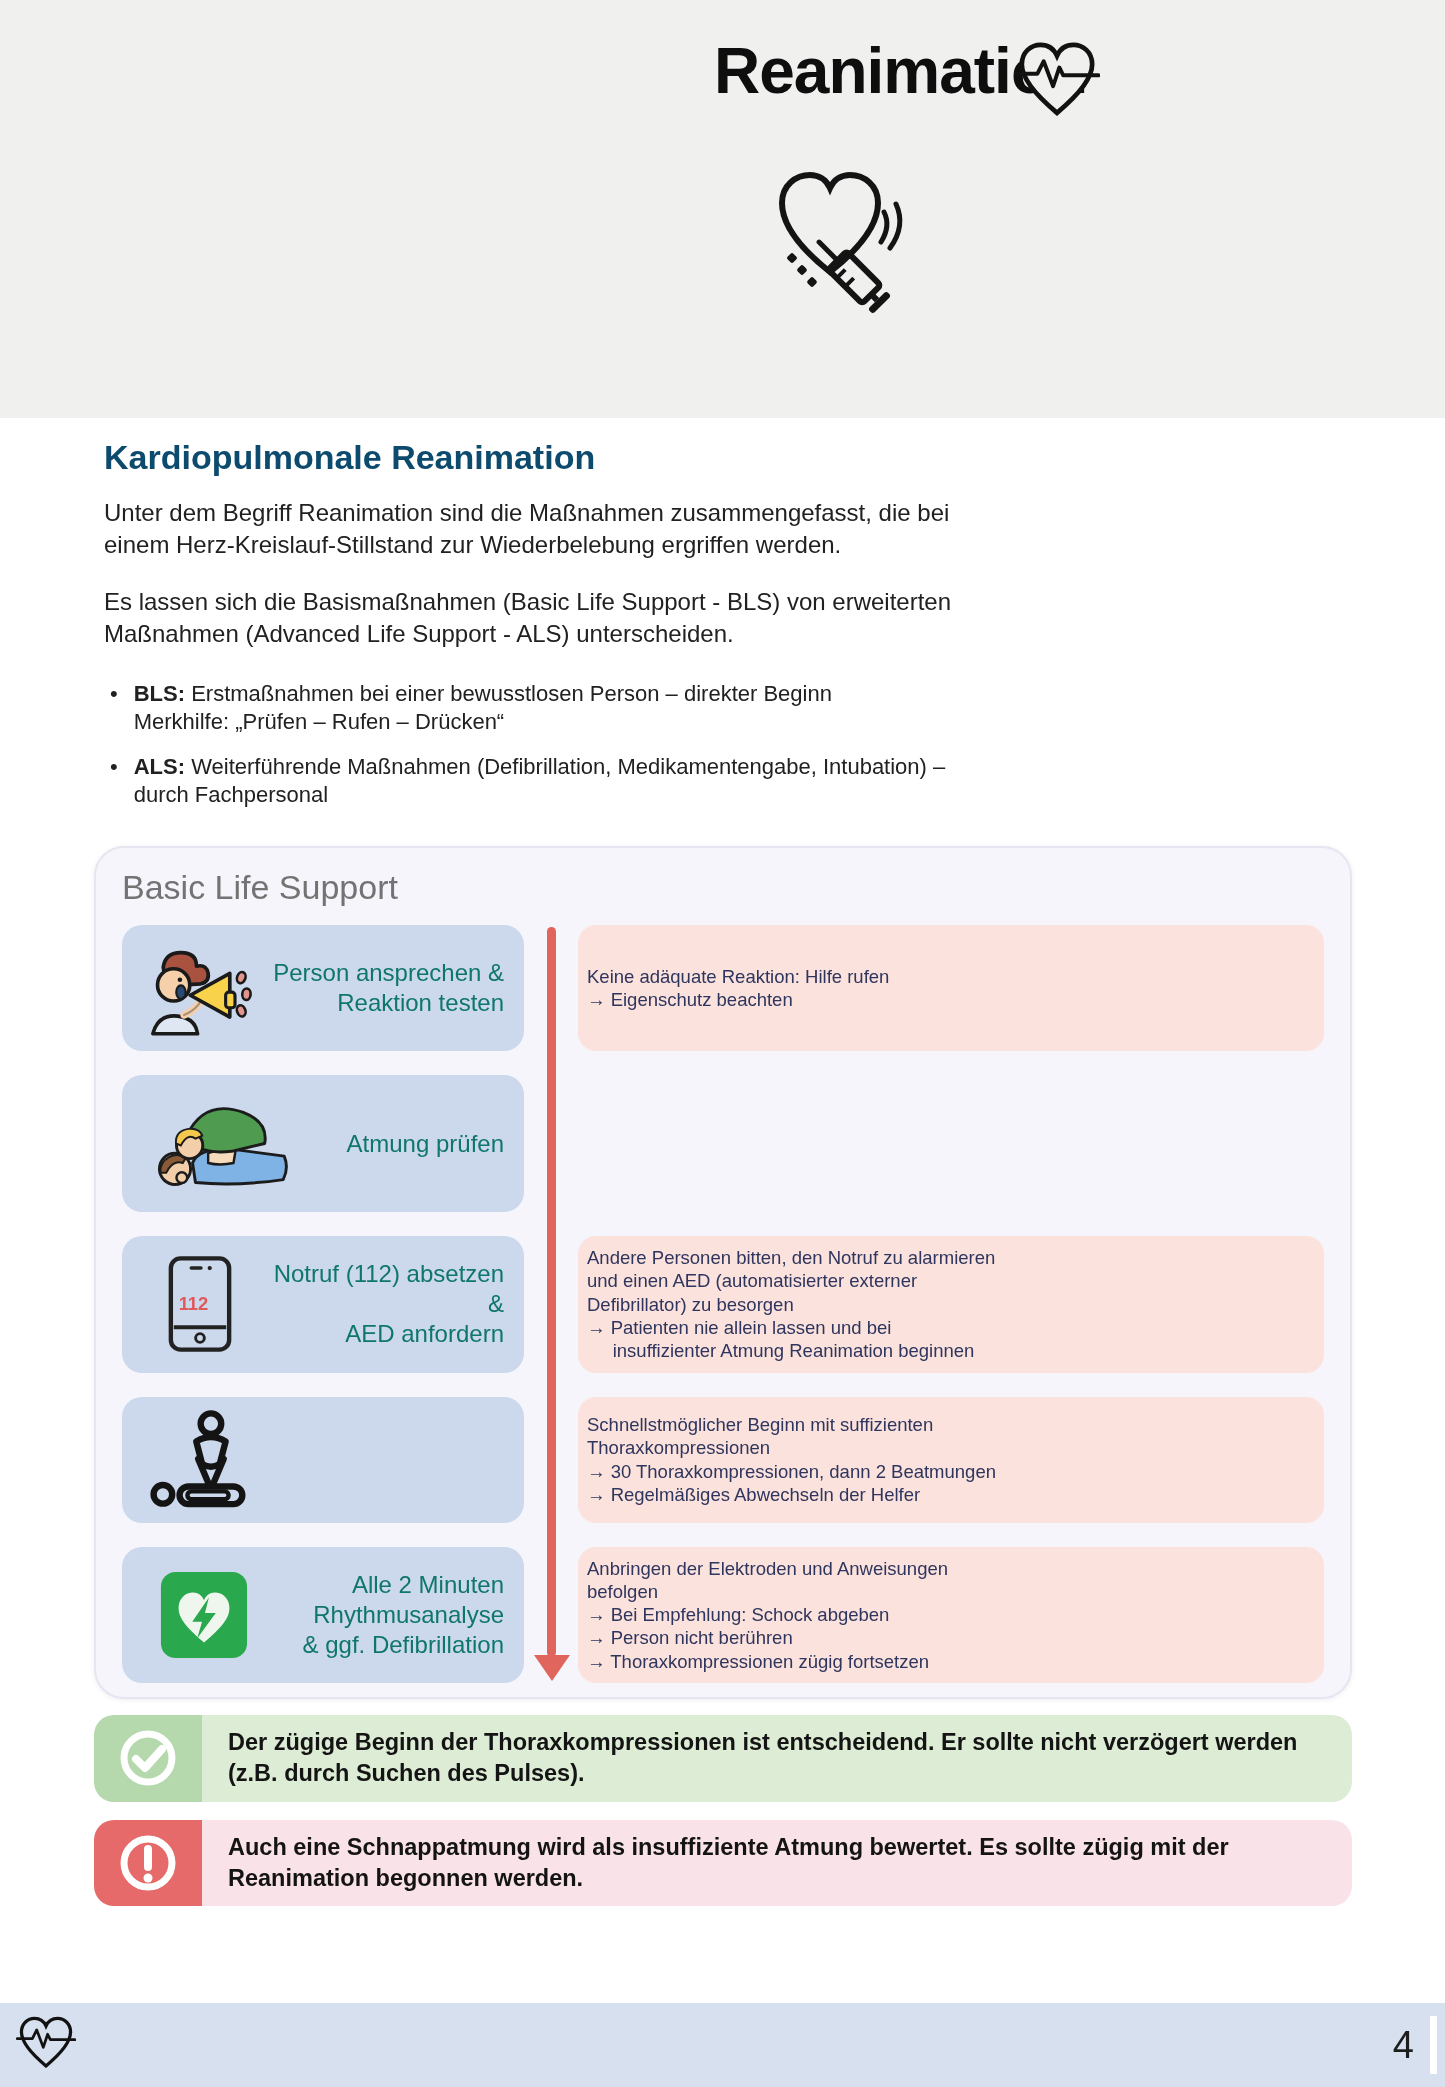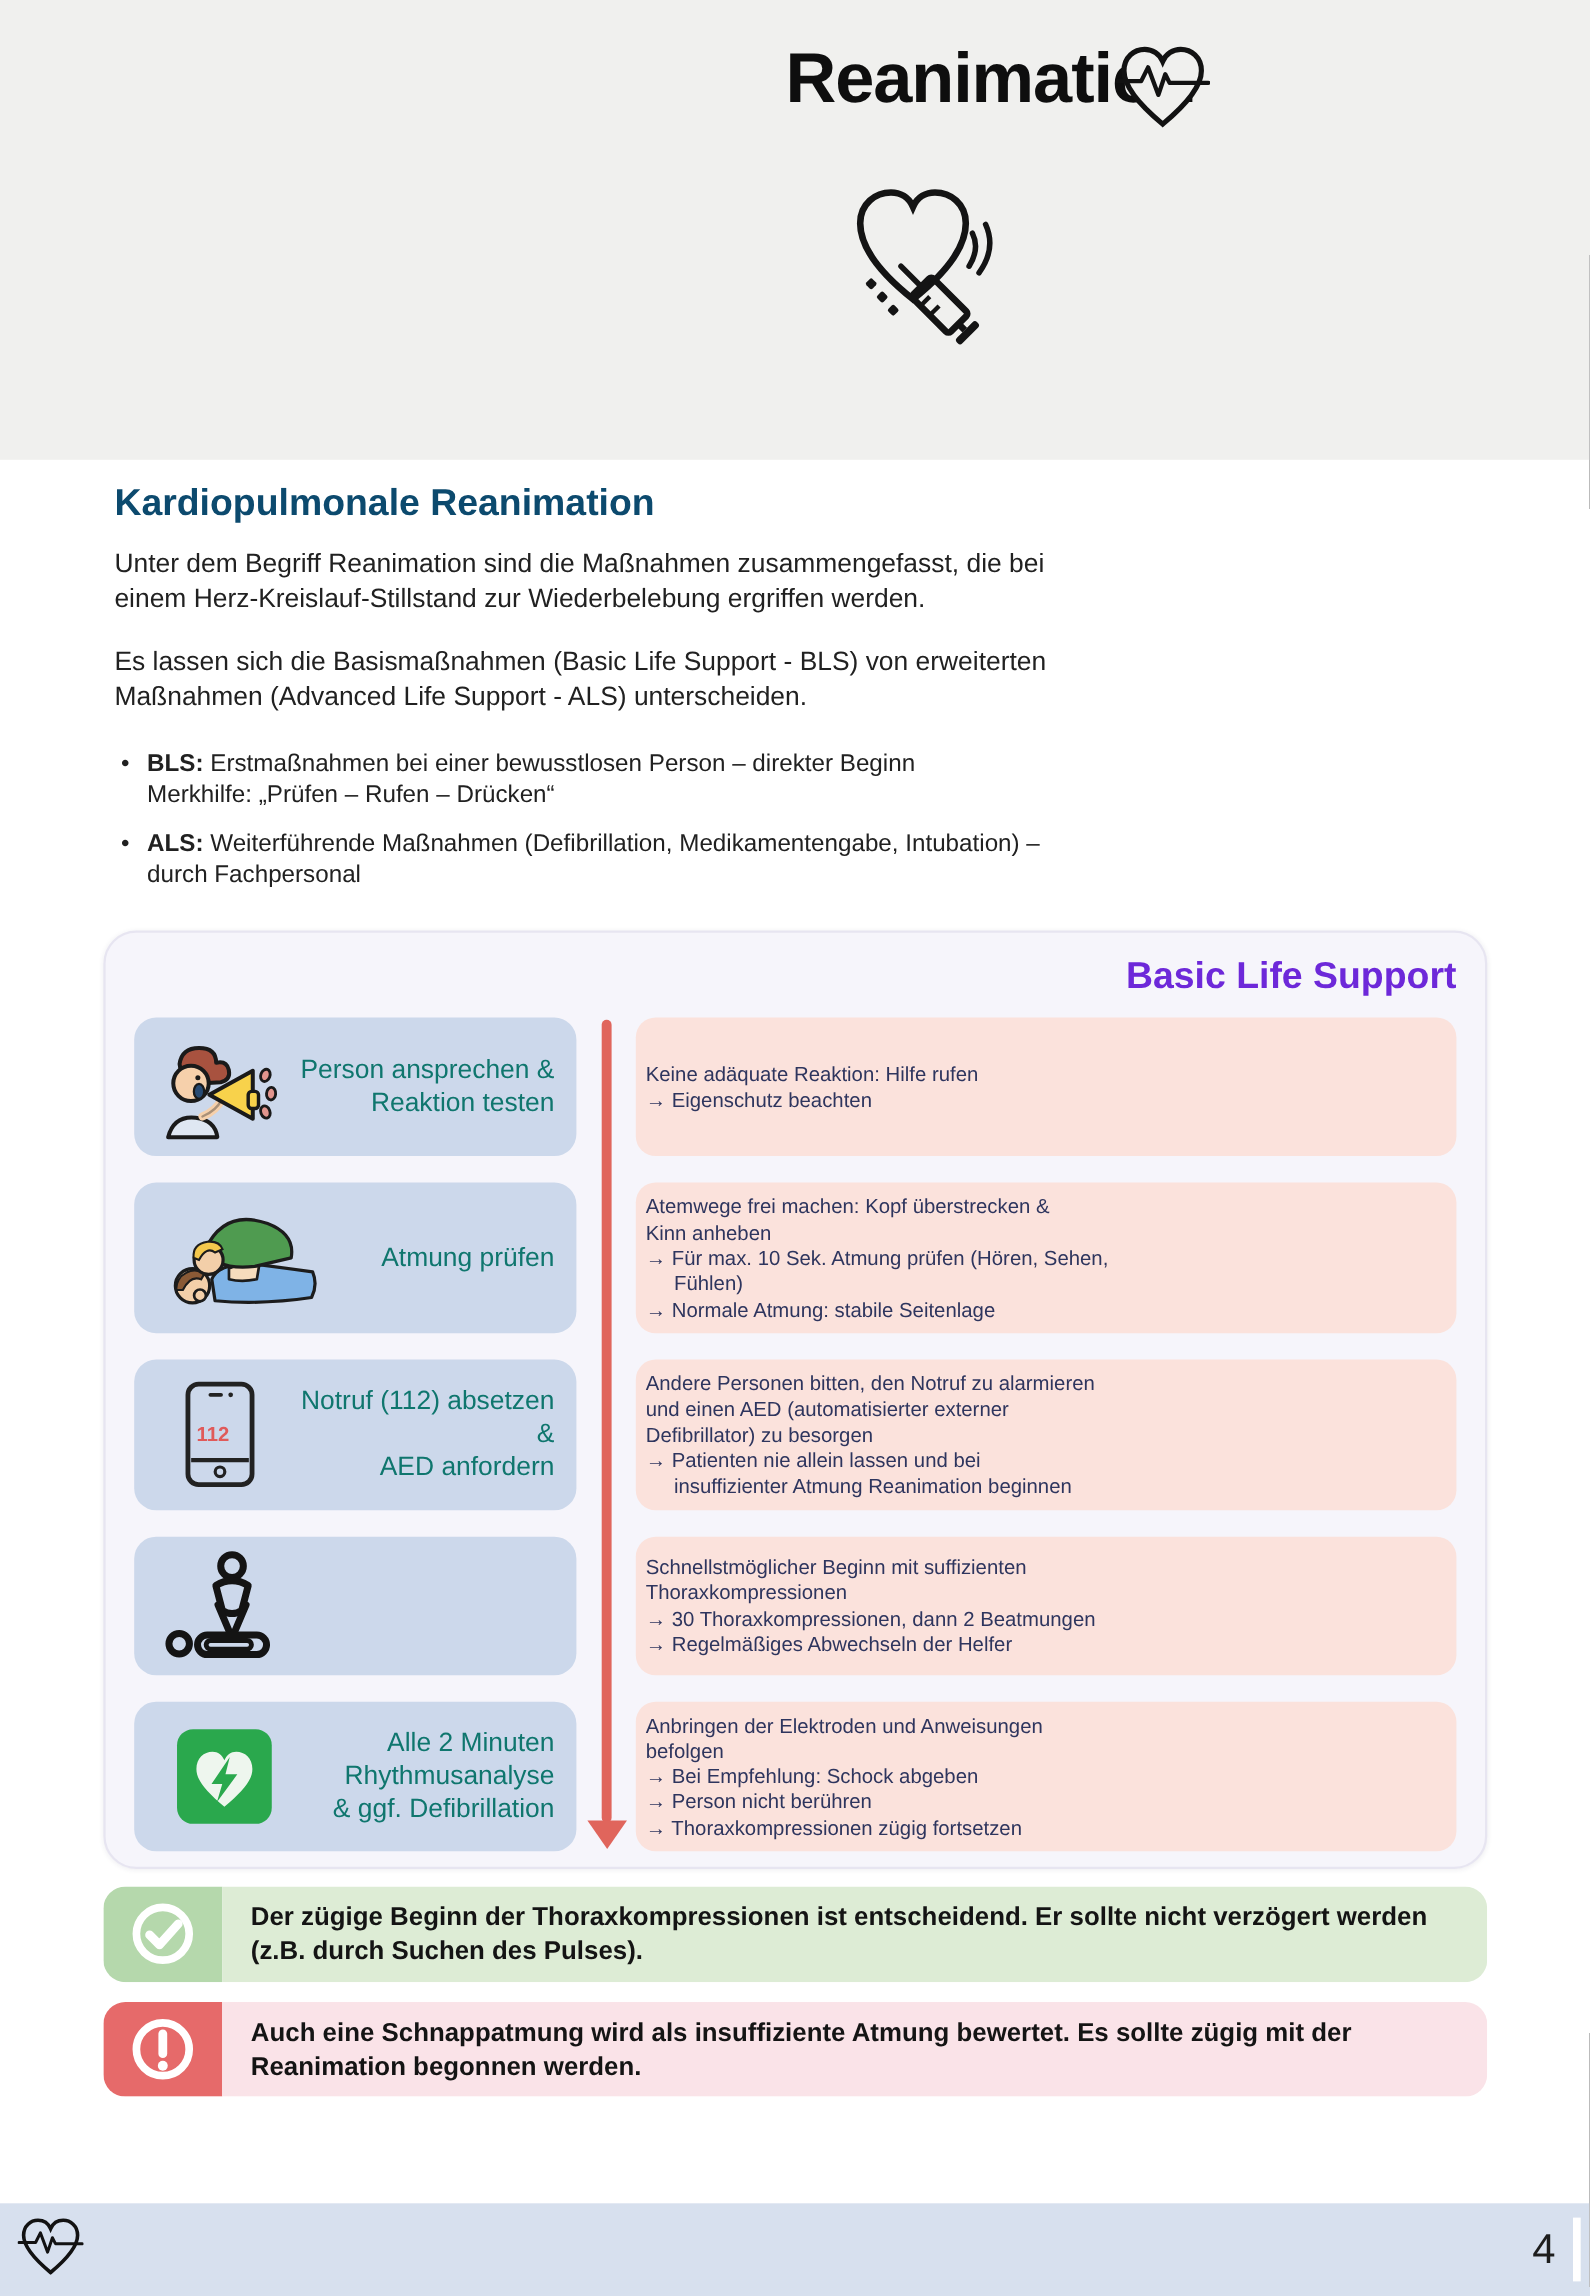--- a/index.html
+++ b/index.html
@@ -26,21 +26,21 @@
   .bullet-dot { flex:0 0 auto; font-size:22px; line-height:1.3; }
   .li-body { flex:1; }
   .bullet-term { font-weight:700; }
   .bullet-text { white-space:pre-wrap; }
   
   .bls-card {
     width:1258px; margin:36px 0 0 -10px;
     background:#f6f5fb; border:2px solid #e7e5f1; border-radius:30px;
     padding:16px 26px 14px; box-shadow:0 1px 5px rgba(40,40,80,.08);
   }
-  .bls-card-title { text-align:right; font-size:34px; font-weight:700; color:#6d28d9; margin:4px 0 18px; }
+  .bls-card-title { text-align:left; font-size:34px; font-weight:400; color:#737373; margin:4px 0 18px; }
   .bls-steps { position:relative; display:grid; grid-template-columns:402px 54px 1fr; row-gap:24px; }
   .step-box {
     grid-column:1; background:#ccd8eb; border-radius:20px;
     display:flex; align-items:center; gap:8px; padding:10px 20px 10px 14px; min-height:126px;
   }
   .step-icon { flex:0 0 auto; display:flex; align-items:center; justify-content:center; }
   .step-label { flex:1; text-align:right; color:#0f766e; font-size:24px; line-height:1.25; white-space:pre-line; }
   .note-box {
     grid-column:3; background:#fbe2dc; border-radius:18px; padding:10px 9px;
     color:#2e355e; font-size:18.5px; line-height:1.26; white-space:pre-wrap;
@@ -178,25 +178,20 @@
               <circle cx="40" cy="86" r="16" fill="#f3cfa9" stroke="#1c1c1c" stroke-width="3"></circle>
               <path d="M25 90 a16 16 0 0 1 9 -16 q9 -5 17 1 l-3 5 q-10 -4 -17 10 z" fill="#8a5a36" stroke="#1c1c1c" stroke-width="2"></path>
               <path d="M52 52 q18-38 58-24 q26 10 22 32 l-34 8 q-36 4 -46 -16 z" fill="#4f9b50" stroke="#1c1c1c" stroke-width="3" stroke-linejoin="round"></path>
               <circle cx="55" cy="62" r="13.5" fill="#f3cfa9" stroke="#1c1c1c" stroke-width="3"></circle>
               <path d="M41 60 q-1-13 13-15 q11-1 14 7 l-7 3 q-8 -6 -15 7 z" fill="#f4c84d" stroke="#1c1c1c" stroke-width="2"></path>
               <circle cx="47" cy="95" r="5.5" fill="#f3cfa9" stroke="#1c1c1c" stroke-width="2.5"></circle>
             </svg>
           </span>
           <div class="step-label">Atmung prüfen</div>
         </div>
-        <div class="note-box">Atemwege frei machen: Kopf überstrecken &amp;
-Kinn anheben
-→ Für max. 10 Sek. Atmung prüfen (Hören, Sehen,
-     Fühlen)
-→ Normale Atmung: stabile Seitenlage</div>
 
         <div class="step-box">
           <span class="step-icon" style="padding-left:30px; padding-right:26px;">
             <svg viewBox="0 0 70 100" width="68" height="98">
               <rect x="5" y="3" width="60" height="94" rx="10" fill="none" stroke="#222" stroke-width="4.5"></rect>
               <line x1="26" y1="13" x2="36" y2="13" stroke="#222" stroke-width="3.5" stroke-linecap="round"></line>
               <circle cx="45" cy="13" r="2.2" fill="#222"></circle>
               <text x="13" y="56" font-size="19" font-weight="bold" fill="#e05a5a" font-family="Liberation Sans, sans-serif">112</text>
               <line x1="8" y1="74" x2="62" y2="74" stroke="#222" stroke-width="4"></line>
               <circle cx="35" cy="85" r="4.5" fill="none" stroke="#222" stroke-width="3"></circle>

